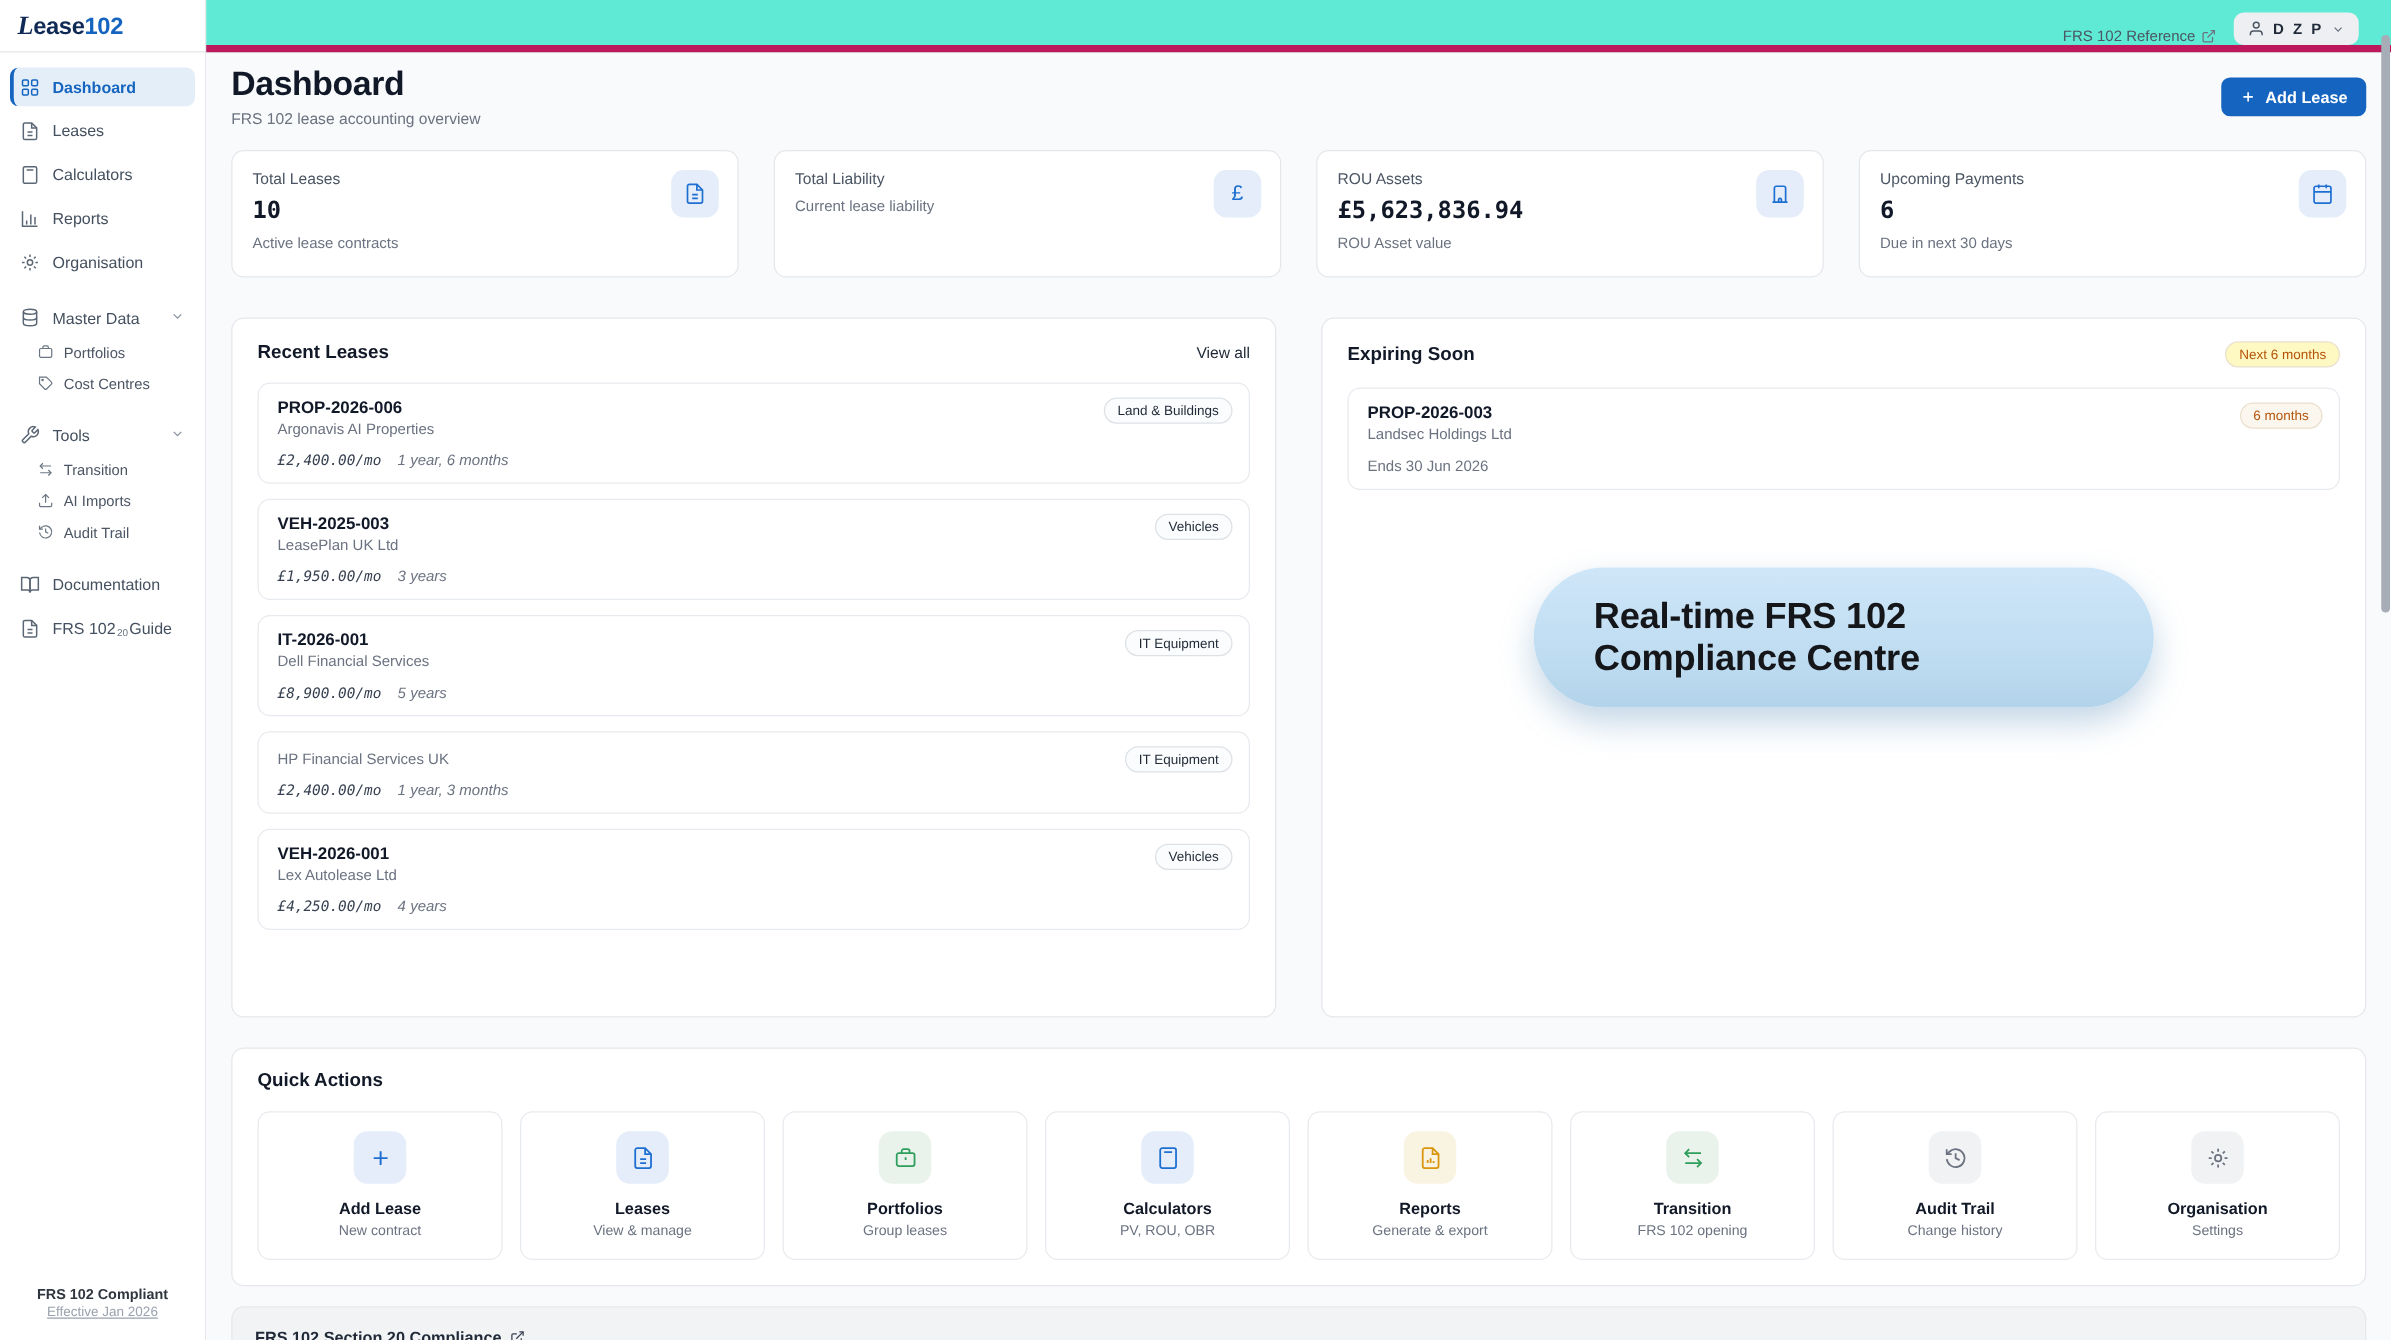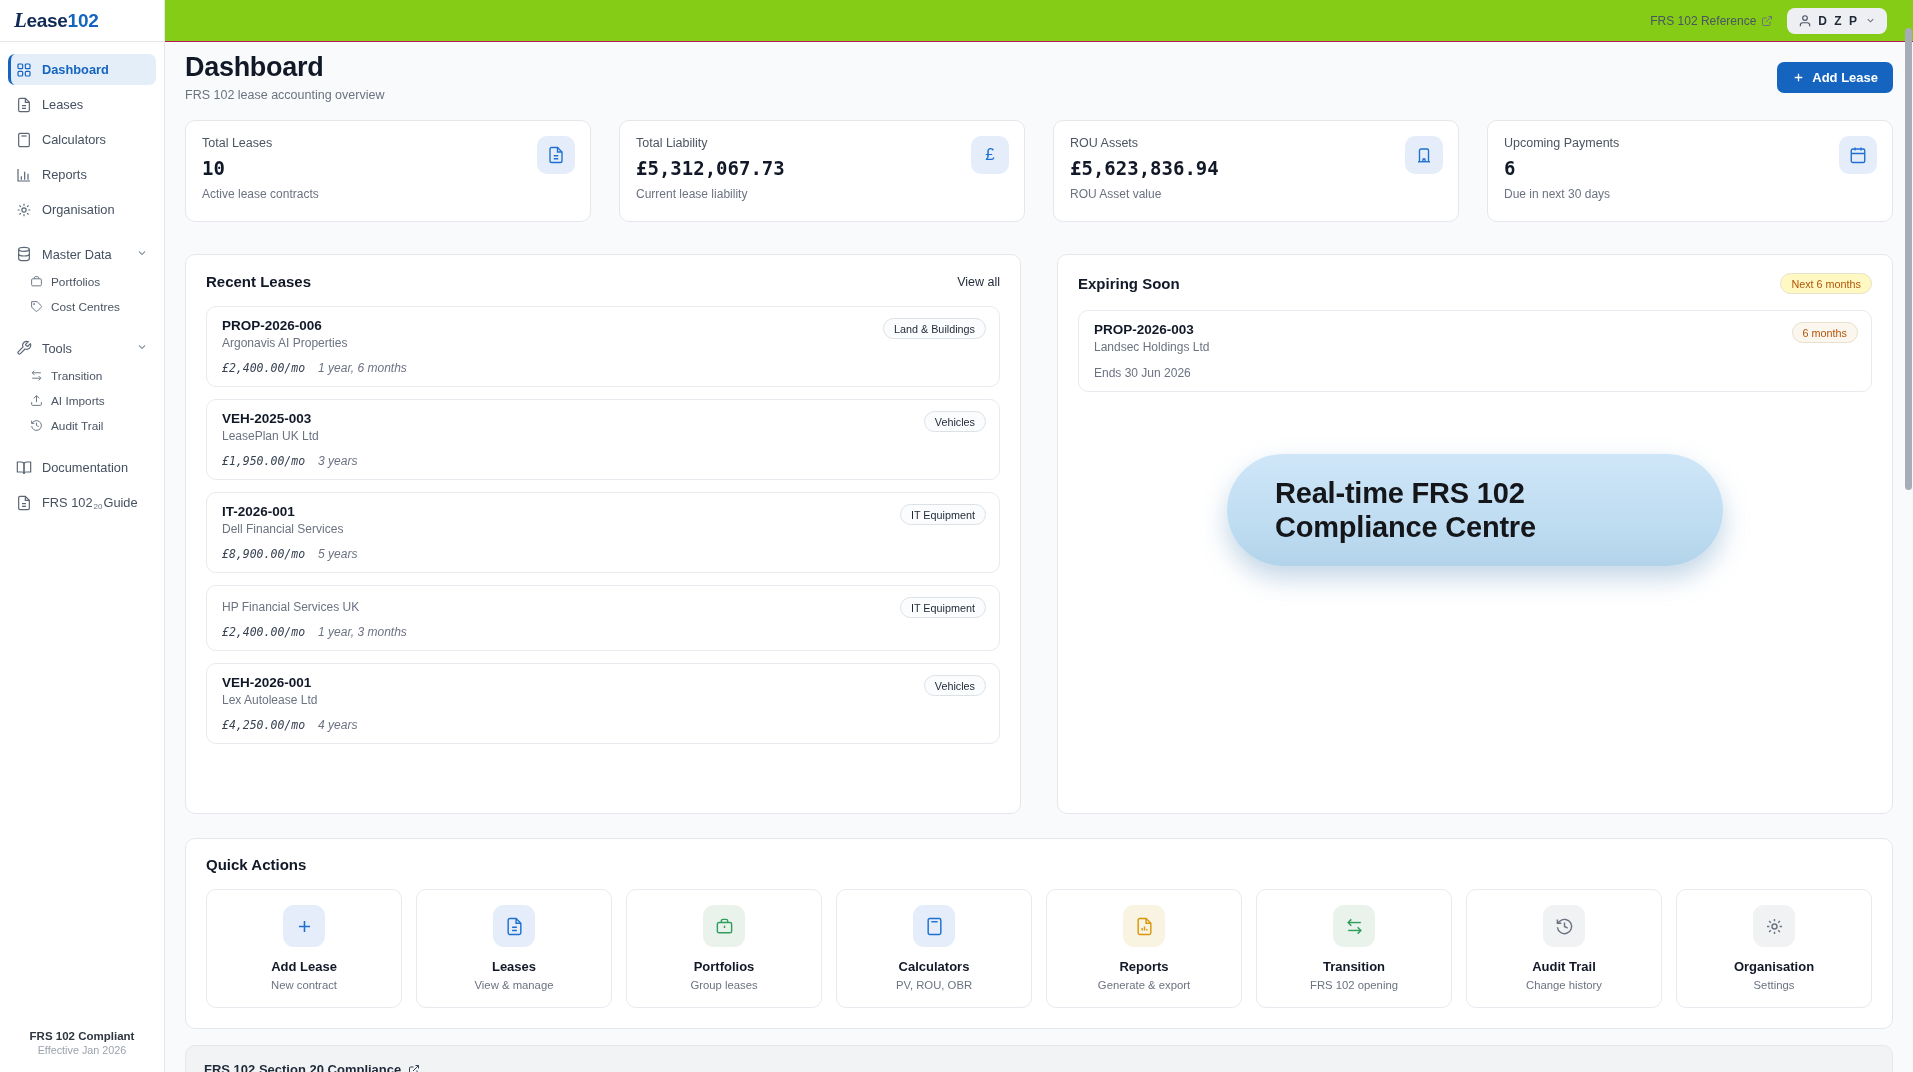--- a/index.html
+++ b/index.html
@@ -30,26 +30,26 @@
     color:#44505f; font-size:12.8px; cursor:pointer; }
   .group-head svg { width:16px; height:16px; stroke:#5b6775; }
   .group-head .chev { margin-left:auto; }
   .group-head .chev svg { width:12px; height:12px; stroke:#8a94a1; }
   .sub-item { display:flex; align-items:center; gap:8px; height:25px; padding:0 8px 0 22px;
     color:#4b5563; font-size:11.8px; cursor:pointer; }
   .sub-item svg { width:13px; height:13px; stroke:#6b7682; }
   .guide-sub { font-size:8px; color:#6b7682; position:relative; top:2px; margin:0 1px; }
   .side-foot { padding:14px 10px 16px; text-align:center; }
   .side-foot .l1 { font-size:11.5px; font-weight:700; color:#30363f; }
-  .side-foot .l2 { font-size:10.8px; color:#9aa2ad; margin-top:2px; }
+  .side-foot .l2 { font-size:10.8px; color:#9aa2ad; margin-top:2px;text-decoration:underline; }
 
   
   .main { flex:1; display:flex; flex-direction:column; height:100%; position:relative; }
-  .topbar { height:42px; min-height:42px; background:#84cc16; border-bottom:1px solid #be185d;
-    display:flex; align-items:center; justify-content:flex-end; gap:14px; padding:0 26px 0 0; }
+  .topbar { height:42px; min-height:42px; background:#5eead4; border-bottom:6px solid #be185d;
+    display:flex; align-items:flex-end; justify-content:flex-end; gap:14px; padding:0 26px 0 0; }
   .ref-link { display:flex; align-items:center; gap:5px; font-size:12px; color:#4b5563; cursor:pointer; }
   .ref-link svg { width:12px; height:12px; stroke:#6b7280; }
   .user-pill { display:flex; align-items:center; gap:6px; background:#edeff2; border-radius:8px;
     padding:6px 11px; cursor:pointer; }
   .user-pill svg.person { width:14px; height:14px; stroke:#4b5563; }
   .user-pill .initials { font-size:12px; font-weight:700; color:#1f2937; letter-spacing:2px; }
   .user-pill svg.chev { width:11px; height:11px; stroke:#6b7280; }
 
   .content { flex:1; background:#f9fafb; padding:10px 20px 0 20px; overflow:hidden; }
   .page-head { display:flex; align-items:center; justify-content:space-between; }
@@ -308,21 +308,20 @@
         <div class="stat-icon">
           <svg viewBox="0 0 24 24" fill="none" stroke-width="1.8">
               <path d="M14 2H6a2 2 0 0 0-2 2v16a2 2 0 0 0 2 2h12a2 2 0 0 0 2-2V8z"></path>
               <path d="M14 2v6h6"></path>
               <path d="M9 13h6M9 17h6"></path>
             </svg>
         </div>
       </div>
       <div class="stat-card">
         <div class="stat-label">Total Liability</div>
-        <div class="stat-value mono">£5,312,067.73</div>
         <div class="stat-sub">Current lease liability</div>
         <div class="stat-icon">
           <span class="pound">£</span>
         </div>
       </div>
       <div class="stat-card">
         <div class="stat-label">ROU Assets</div>
         <div class="stat-value mono">£5,623,836.94</div>
         <div class="stat-sub">ROU Asset value</div>
         <div class="stat-icon">

